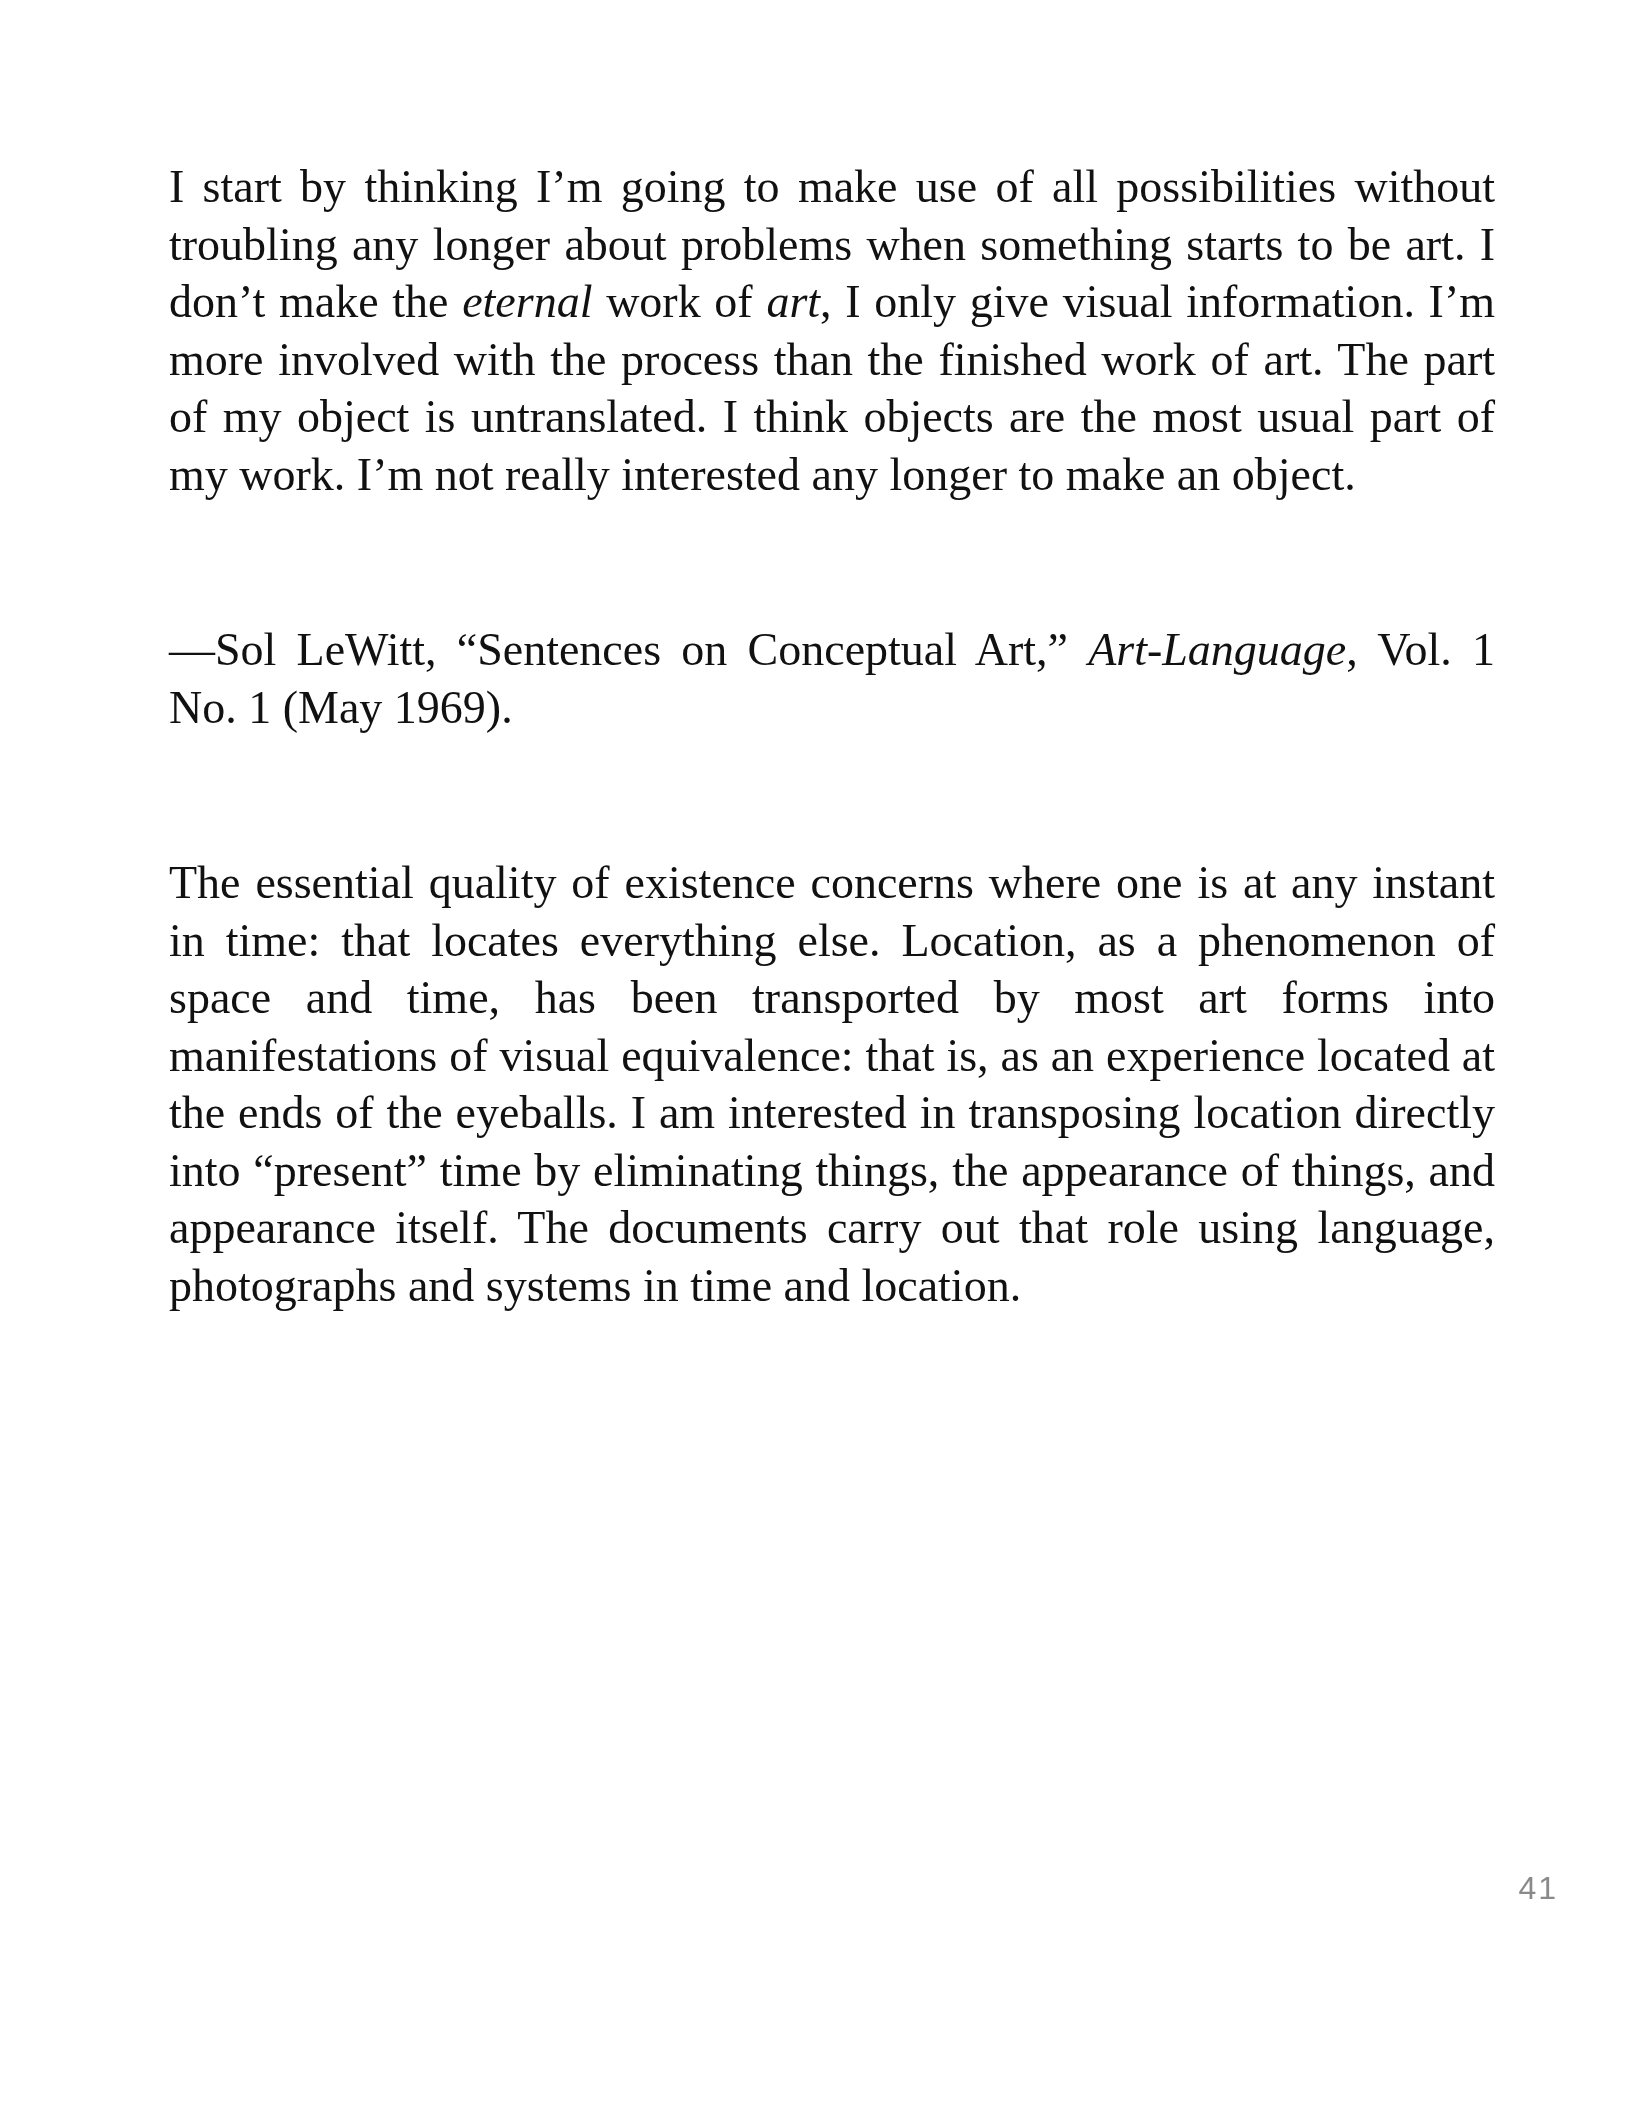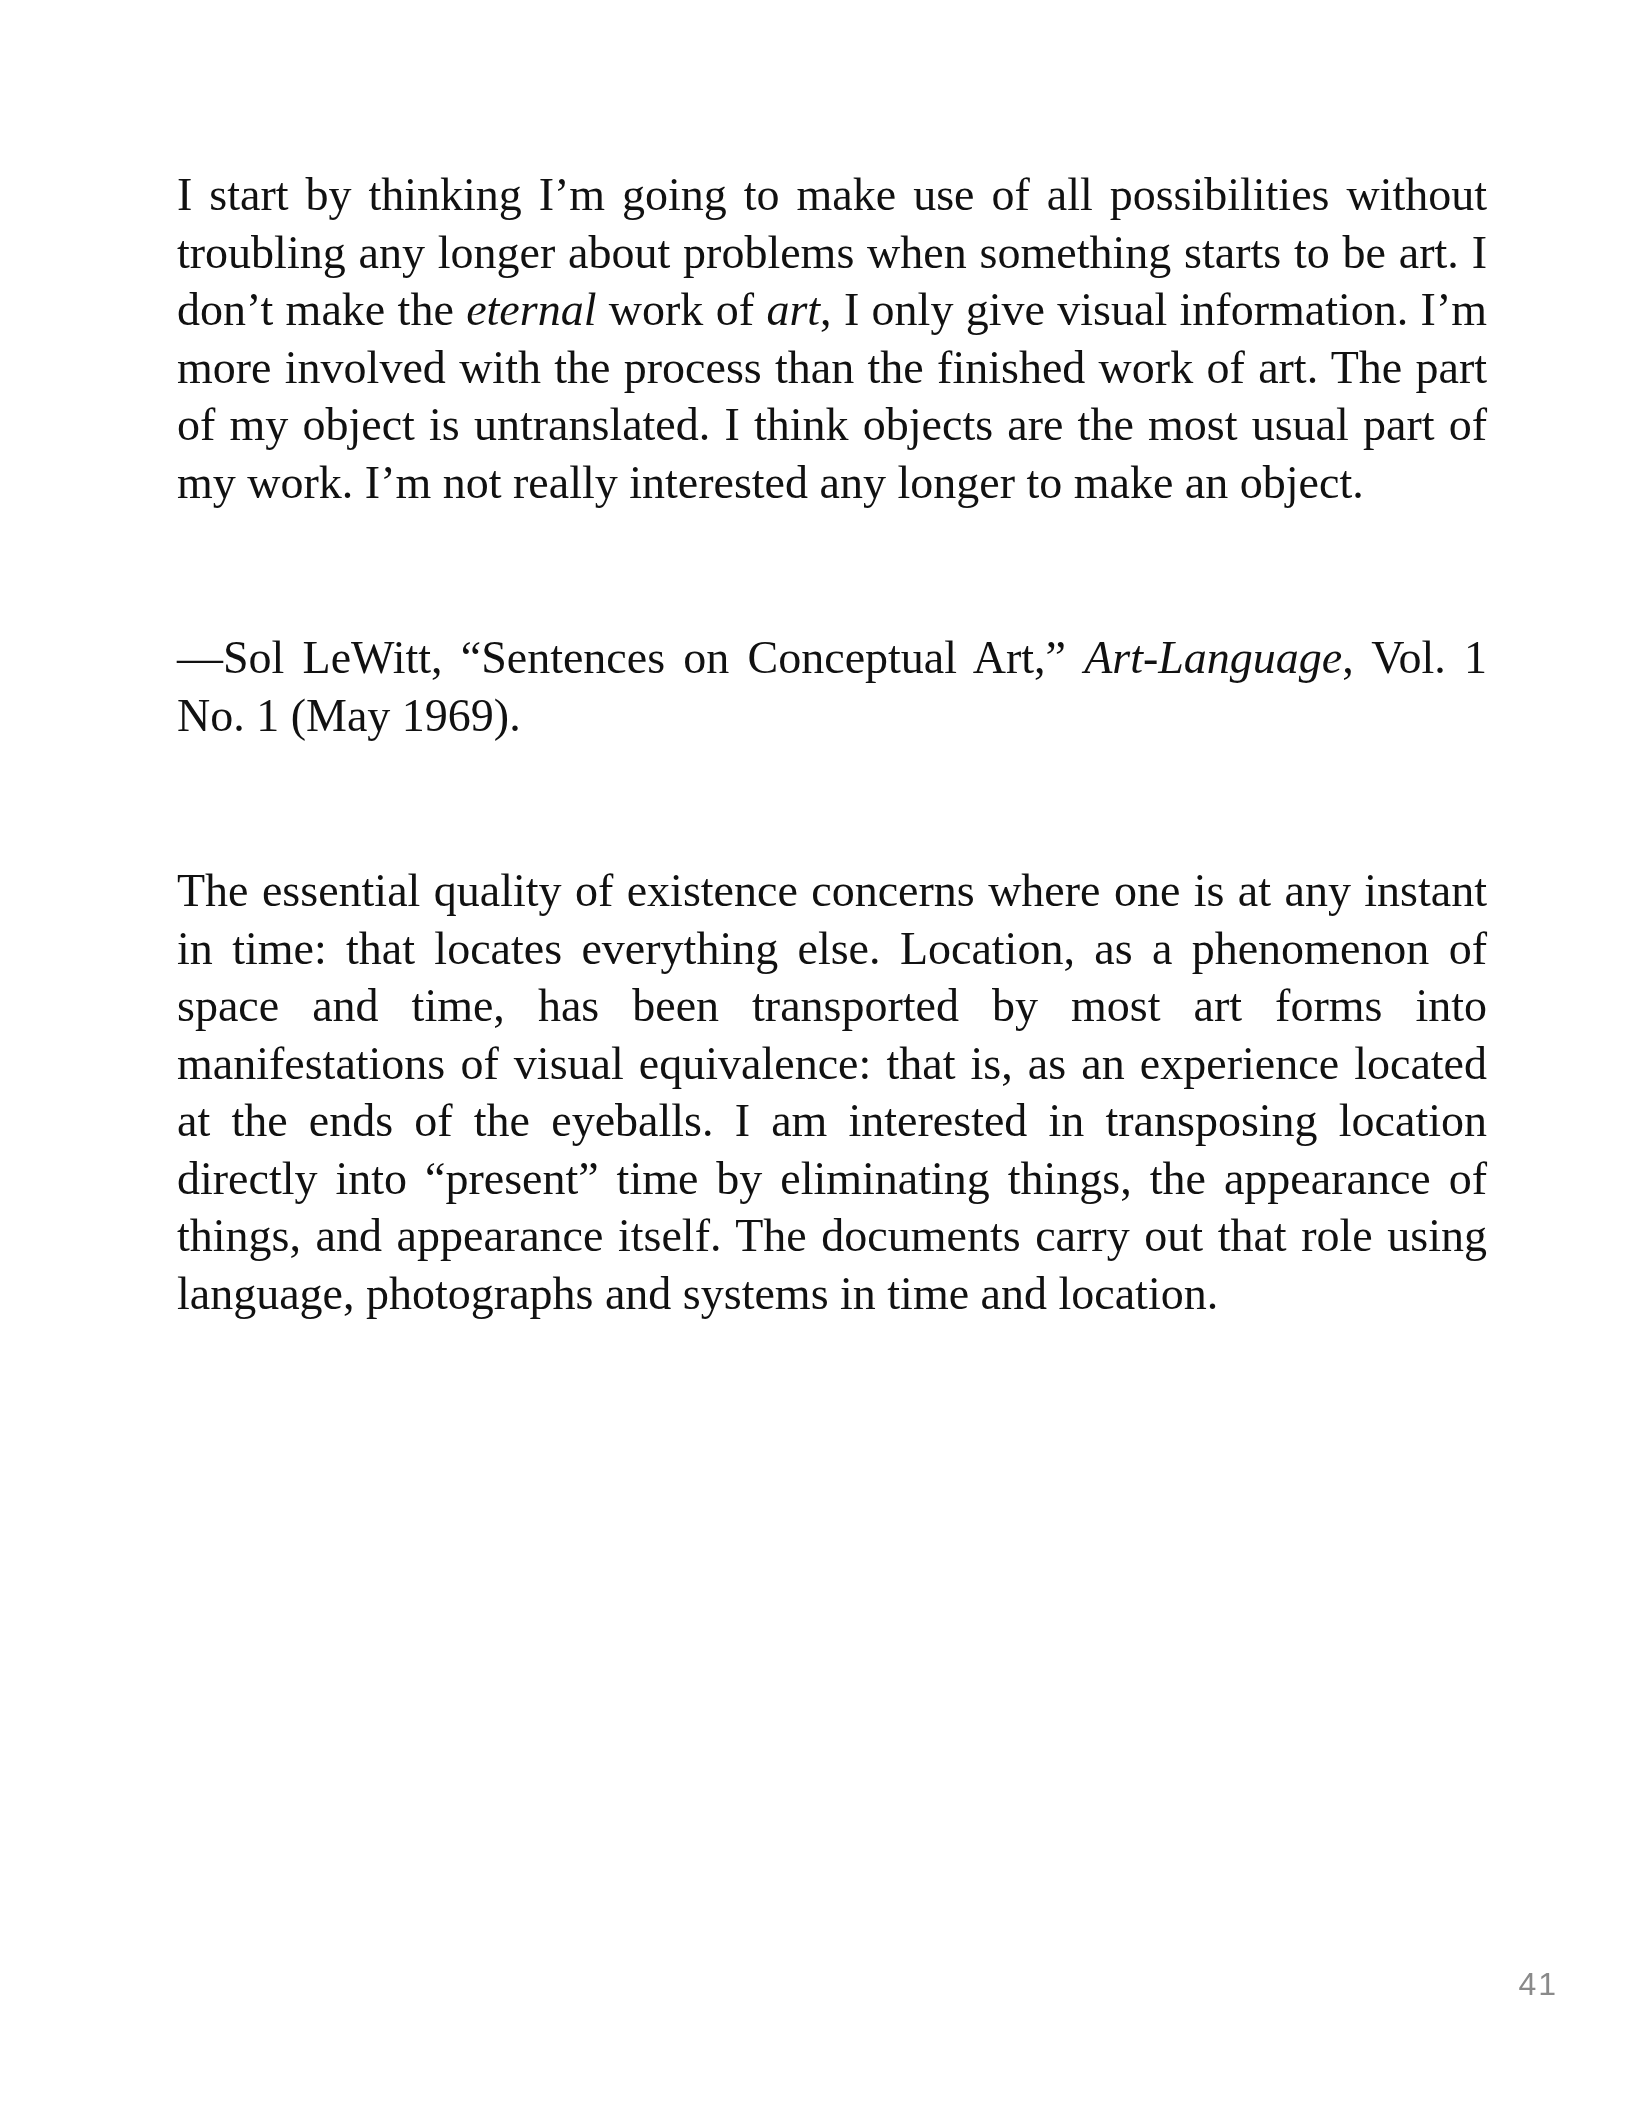--- a/index.html
+++ b/index.html
@@ -9,29 +9,29 @@
     font-family: "Liberation Serif", "DejaVu Serif", serif;
   }
   .page {
     position: absolute; left: 166px; top: 155px; width: 1332px;
   }
   .entry { margin: 0; }
   .quote, .source {
     font-size: 46px;
     line-height: 57.5px;
     text-align: justify;
-    margin: 11px;
+    margin: 3px;
   }
   .quote { }
   .source { margin-top: 30px; }
   .entry + .entry { margin-top: 118px; }
   .entry.e3 { margin-top: 118px; }
   em { font-style: italic; }
   .page-number {
-    position: absolute; right: 92px; top: 1966px;
+    position: absolute; right: 92px; top: 1870px;
     font-family: "Liberation Sans", "DejaVu Sans", sans-serif;
     font-size: 32px; color: #8a8a8a; letter-spacing: 2px; margin-left: 20px;
   }
 </style>
 </head>
 <body>
 
 <div class="page">
 
   <div class="entry e1">

